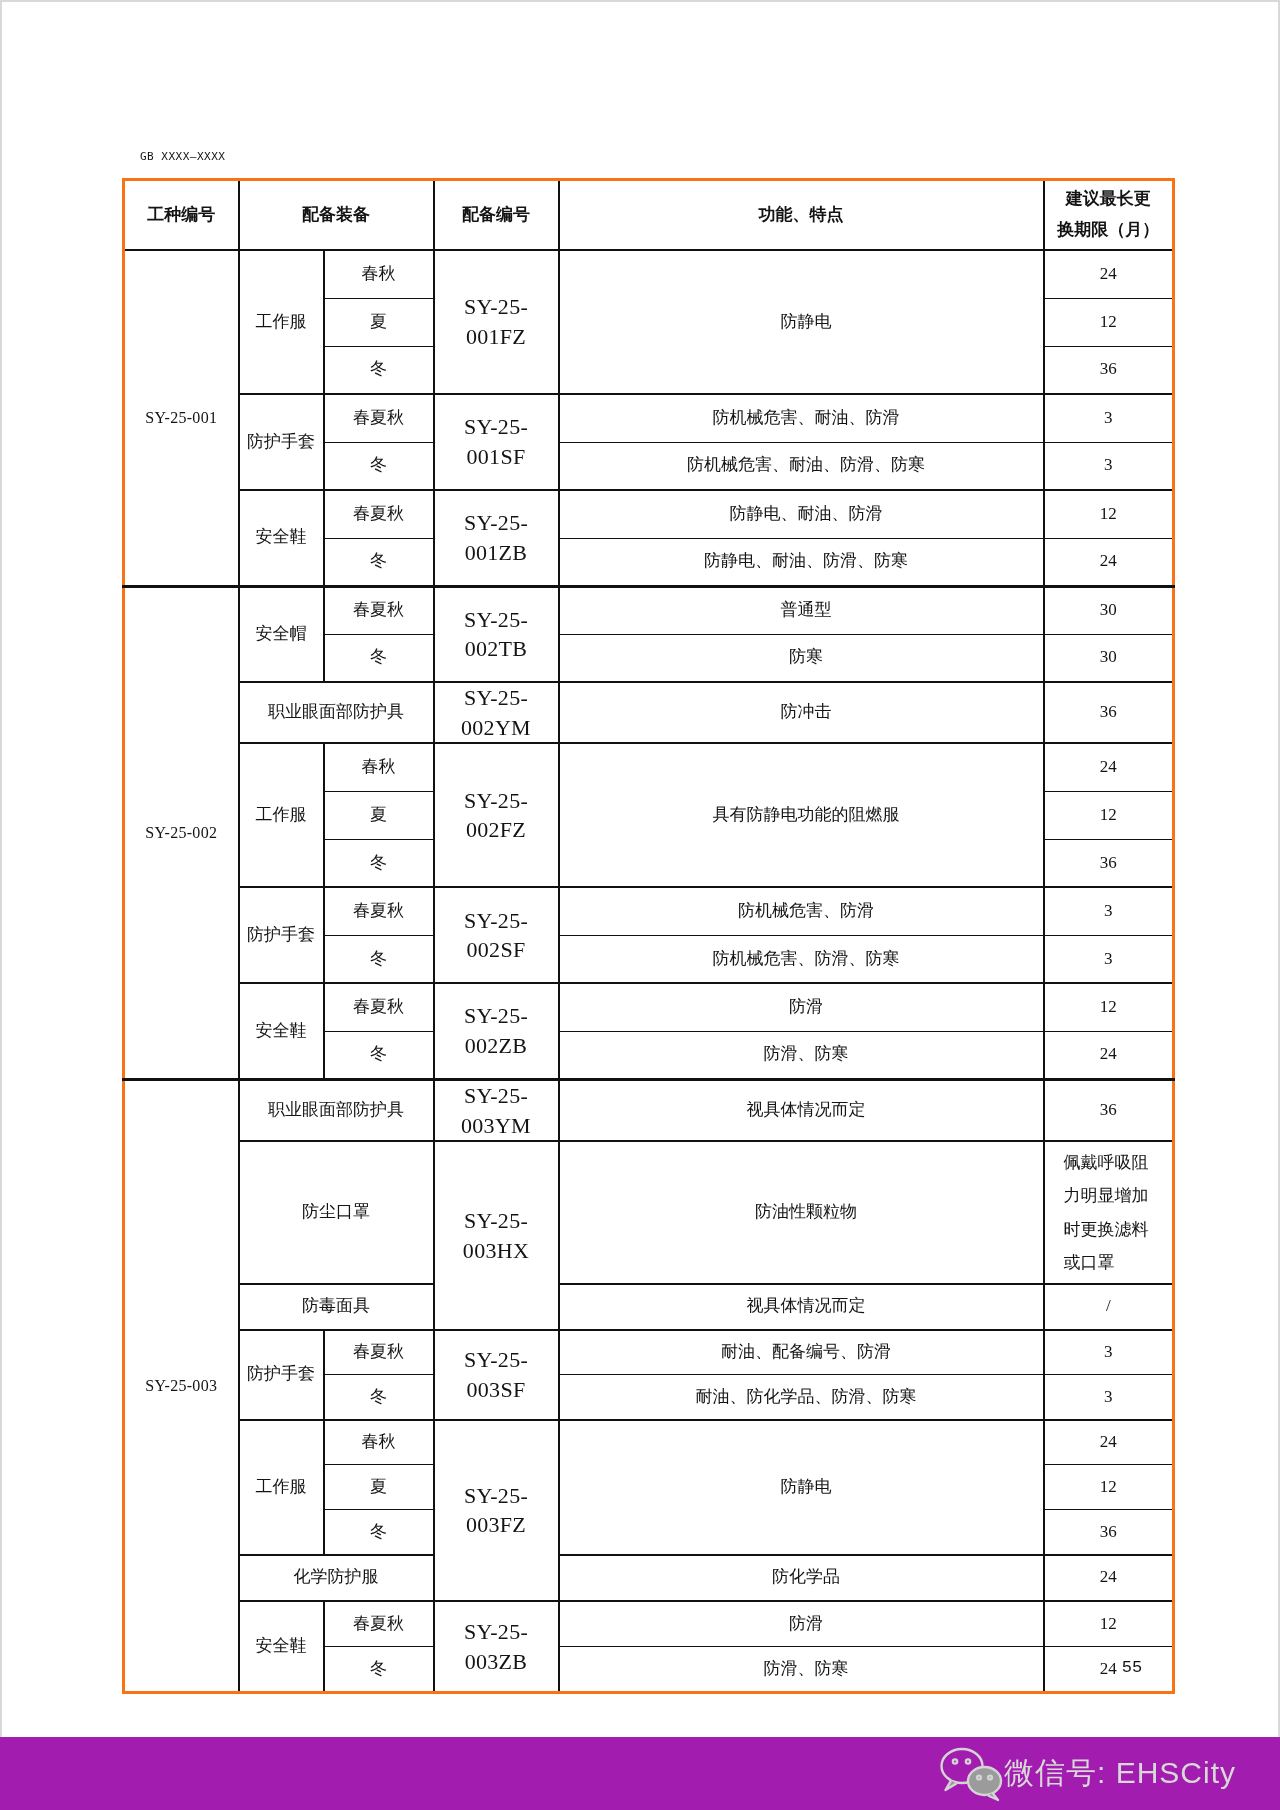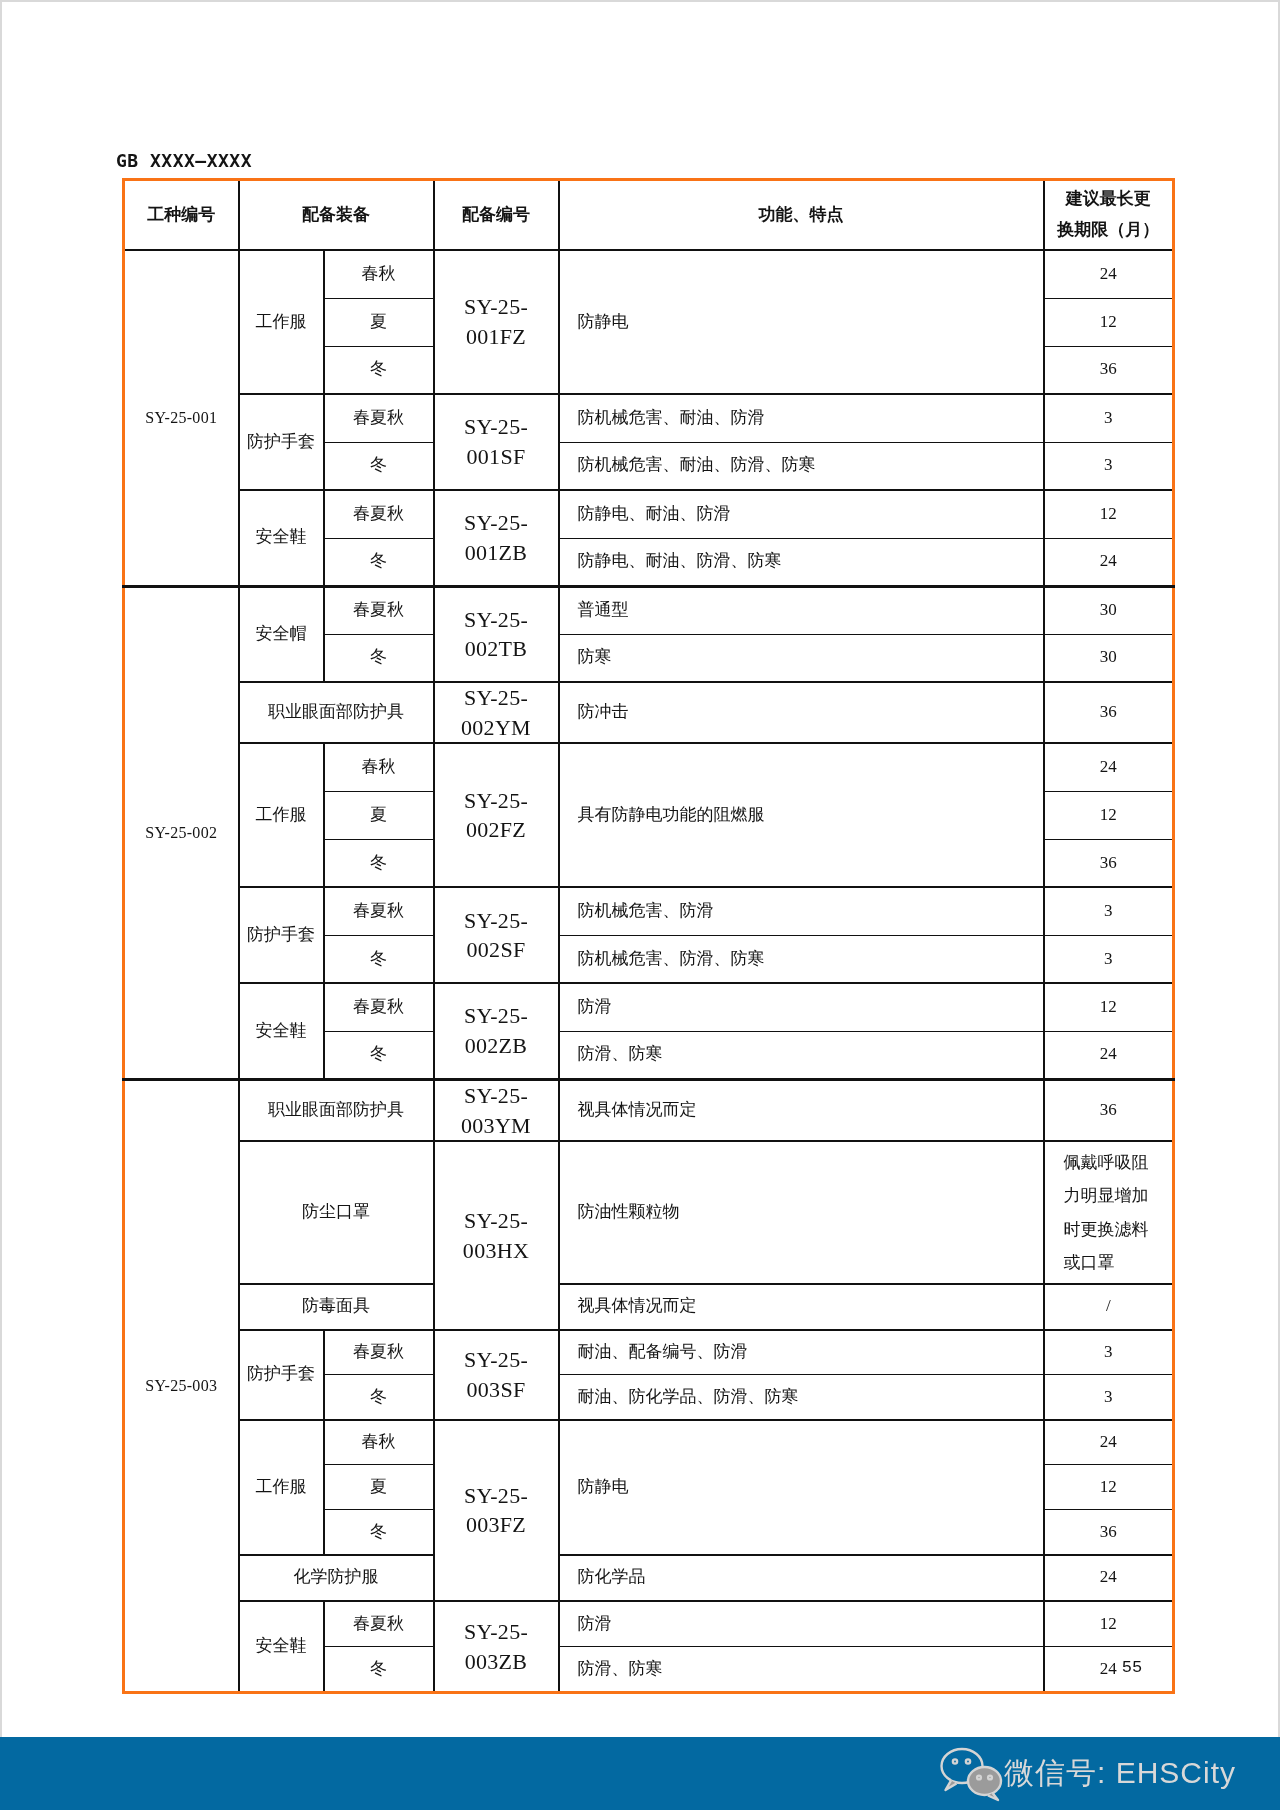--- a/index.html
+++ b/index.html
@@ -11,24 +11,24 @@
     font-family: "Liberation Serif", "DejaVu Serif", serif;
     overflow: hidden;
   }
   .page-frame {
     position: absolute; inset: 0;
     border: 2px solid #d9d9d9;
     pointer-events: none;
   }
   .doc-code {
     position: absolute;
-    left: 116px; top: 150px;
+    left: 140px; top: 150px;
     font-family: "DejaVu Sans Mono", "Liberation Mono", monospace;
-    font-size: 18px;
-    font-weight: bold;
+    font-size: 11px;
+    font-weight: normal;
     letter-spacing: 0.5px;
   }
   table.spec {
     position: absolute;
     left: 122px; top: 178px;
     width: 1050px;
     border-collapse: collapse;
     table-layout: fixed;
     border: 3px solid #f97316;
   }
@@ -51,21 +51,21 @@
     border-bottom: 2px solid #111;
     font-weight: bold;
     font-size: 17px;
   }
   .spec tr { height: 48px; }
   .spec tr.h45 { height: 45px; }
   .spec tr.h46 { height: 46px; }
   .spec tr.hmask { height: 135px; }
   .spec tr.blk > td { border-top: 2px solid #111; }
   .spec tr.sec > td { border-top: 3px solid #111; }
-  .spec td.func { text-align: left; padding-left: 18px; padding-right: 8px; }
+  .spec td.func { text-align: center; padding-left: 18px; padding-right: 8px; }
   .spec td.code { font-size: 22px; letter-spacing: 0.3px; }
   .spec td.jobcode { font-size: 16px; letter-spacing: 0.3px; }
   .hdr2 span { display: block; line-height: 1.8; }
   .spec td.mask-note {
     padding: 4px 19px;
     line-height: 1.95;
     text-align: left;
     word-break: break-all;
   }
   .page-number {
@@ -73,21 +73,21 @@
     left: 1106px; top: 1658px;
     width: 52px;
     text-align: center;
     font-size: 17px;
     font-family: Liberation Mono, monospace;
   }
   .footer-bar {
     position: absolute;
     left: 0; top: 1737px;
     width: 1280px; height: 73px;
-    background: #0369a1;
+    background: #a21caf;
     display: flex;
     align-items: center;
     justify-content: flex-end;
     padding-right: 44px;
     box-sizing: border-box;
     gap: 0;
   }
   .footer-label {
     font-family: "Liberation Sans", "DejaVu Sans", sans-serif;
     font-size: 30px;

